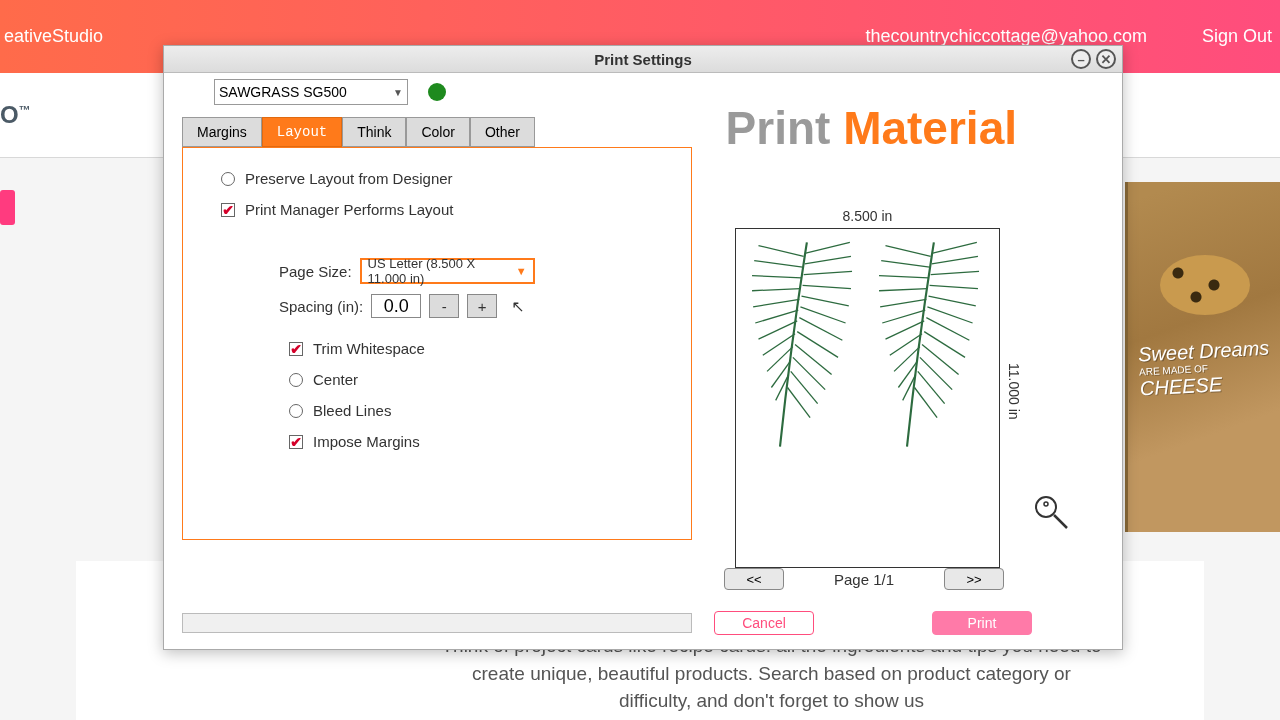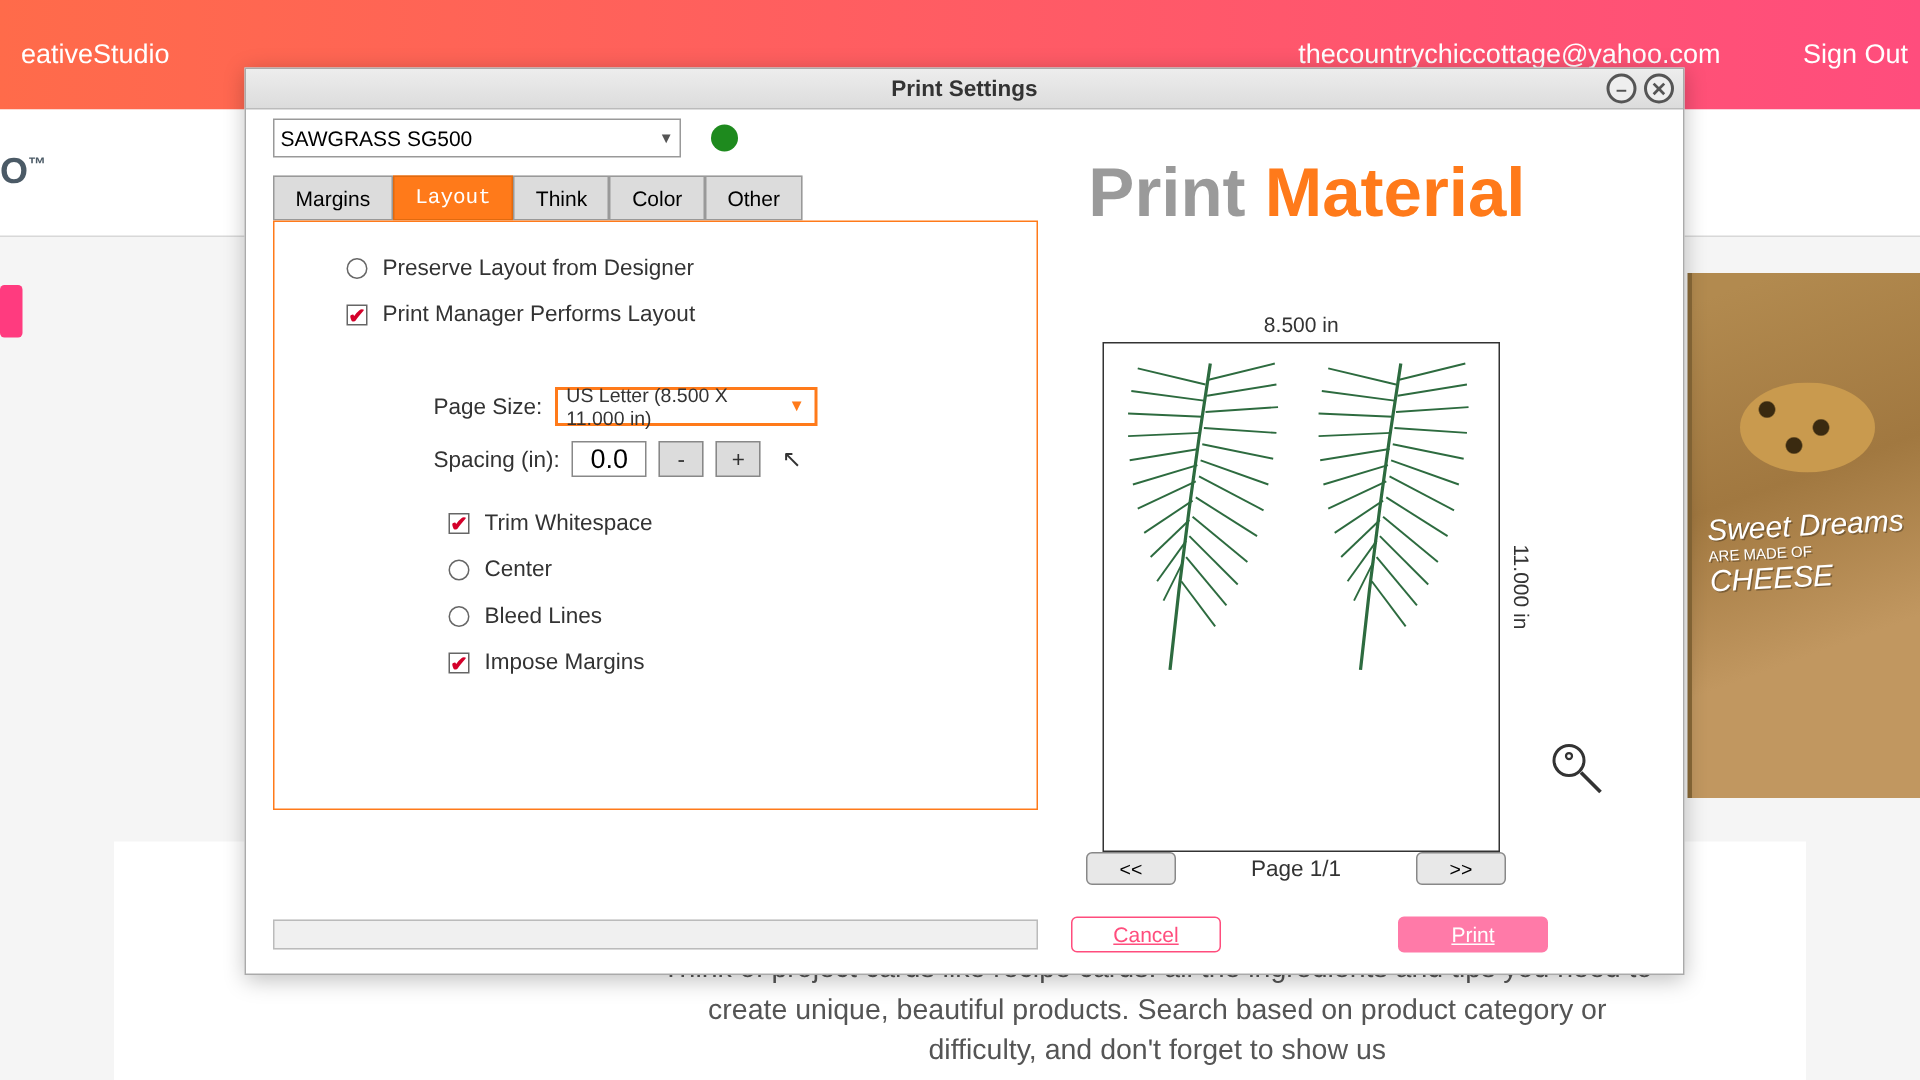--- a/index.html
+++ b/index.html
@@ -4,21 +4,21 @@
 <style>
 * { margin: 0; padding: 0; box-sizing: border-box; font-family: Arial, Helvetica, sans-serif; }
 body { width: 1280px; height: 720px; overflow: hidden; position: relative; background: #f5f5f5; }
 
 .topbar {
   height: 73px;
   background: linear-gradient(90deg, #ff6b4a 0%, #ff4d7d 100%);
   display: flex; align-items: center; justify-content: space-between;
   padding: 0 8px 0 0; color: #fff; font-size: 18px;
 }
-.topbar-left { padding-left: 14px; }
+.topbar-left { padding-left: 4px; }
 .topbar-right { display: flex; gap: 55px; }
 
 .header2 {
   height: 85px; background: #fff; border-bottom: 1px solid #d8d8d8;
   display: flex; align-items: center; padding-left: 0;
 }
 .logo-frag { font-size: 24px; font-weight: bold; color: #4b5a66; }
 .sup { font-size: 12px; vertical-align: super; }
 .pinkbox { position: absolute; left: 0; top: 190px; width: 15px; height: 35px; background: #ff3b7f; border-radius: 3px; }
 .board-img {
@@ -60,36 +60,36 @@
   width: 20px; height: 20px; border: 2px solid #555; border-radius: 50%;
   display: flex; align-items: center; justify-content: center; font-size: 13px;
   font-weight: bold; color: #555; cursor: pointer; background: #eee;
 }
 
 .dlg-body { padding: 12px 18px 14px 18px; height: calc(100% - 27px); position: relative; }
 
 .printer-row { display: flex; align-items: center; gap: 10px; margin-bottom: 12px; }
 .printer-lbl { font-size: 13px; color: #333; }
 .printer-select {
-  width: 272px; height: 26px; border: 1px solid #999; font-size: 14px; padding: 2px 4px;
-  background: #fff; display: flex; align-items: center; justify-content: space-between;
+  width: 194px; height: 26px; border: 1px solid #999; font-size: 14px; padding: 2px 4px;
+  background: #fff; display: flex; align-items: center; justify-content: space-between; margin-left: 32px;
 }
 .caret { font-size: 10px; color: #555; }
 .status-dot { width: 18px; height: 18px; background: #1e8a1e; border-radius: 50%; margin-left: 10px; }
 
 .tabs { display: flex; border-bottom: none; }
 .tab {
   padding: 6px 14px; border: 1px solid #999; background: #dcdcdc;
   font-size: 14px; cursor: pointer; margin-right: 0px;
 }
 .tab.active { background: #ff7a1a; color: #fff; border-color: #e06a10; font-family: Liberation Mono, monospace; }
 
 .panel {
   width: 510px; height: 393px; border: 1px solid #ff7a1a; background: #fff;
-  padding: 22px 48px; position: relative;
+  padding: 22px 38px; position: relative;
 }
 
 .radio-row, .check-row { display: flex; align-items: center; gap: 10px; font-size: 15px; color: #333; margin-bottom: 14px; }
 .radio {
   width: 14px; height: 14px; border: 1px solid #666; border-radius: 50%; display: inline-block;
 }
 .check {
   width: 14px; height: 14px; border: 1px solid #666; display: inline-flex; align-items:center; justify-content:center;
   color: #d4002a; font-size: 14px; font-weight: bold;
 }
@@ -135,21 +135,21 @@
 .pg-btn {
   width: 60px; height: 22px; border: 1px solid #888; border-radius: 4px; background: #e8e8e8;
   font-size: 13px; display:flex; align-items:center; justify-content:center; cursor:pointer;
 }
 .pg-label { font-size: 15px; color: #333; }
 
 .bottom-row { position: absolute; left: 18px; right: 18px; bottom: 14px; display: flex; align-items: center; }
 .progress { width: 510px; height: 20px; border: 1px solid #bbb; background: #f0f0f0; }
 .btn {
   width: 100px; height: 24px; border: 1px solid #ff4d7d; border-radius: 4px;
-  display:flex; align-items:center; justify-content:center; font-size: 14px; cursor: pointer; text-decoration: underline;
+  display:flex; align-items:center; justify-content:center; font-size: 14px; cursor: pointer;
 }
 .btn-cancel { background: #fff; color: #ff4d7d; margin-left: 22px; }
 .btn-print  { background: #ff7aa8; color: #fff; border-color: #ff7aa8; margin-left: 118px; }
 </style>
 </head>
 <body>
 
 <div class="topbar">
   <div class="topbar-left">eativeStudio</div>
   <div class="topbar-right">

